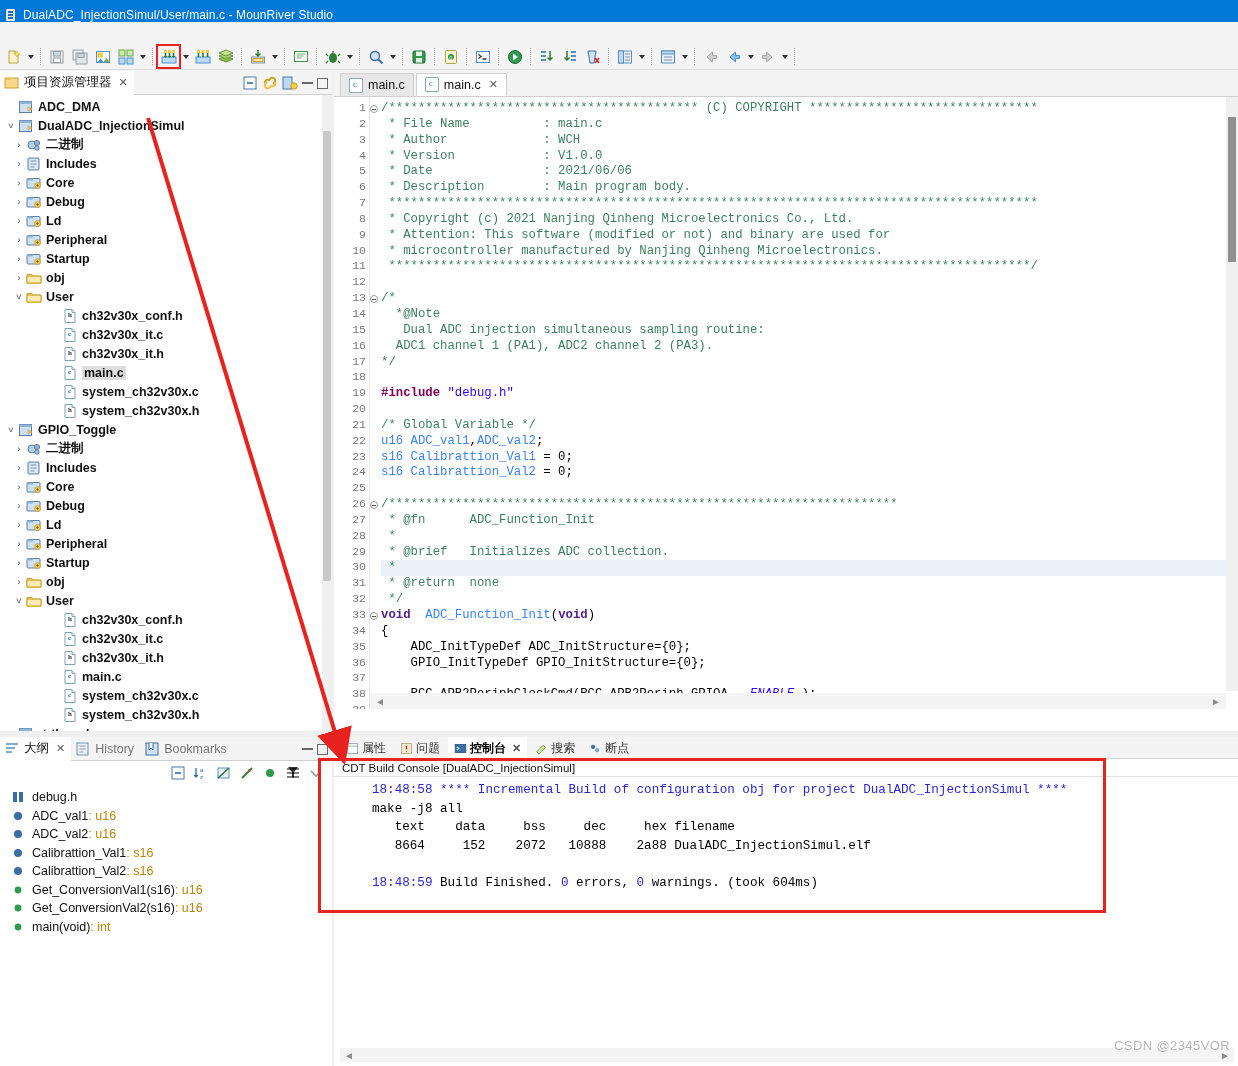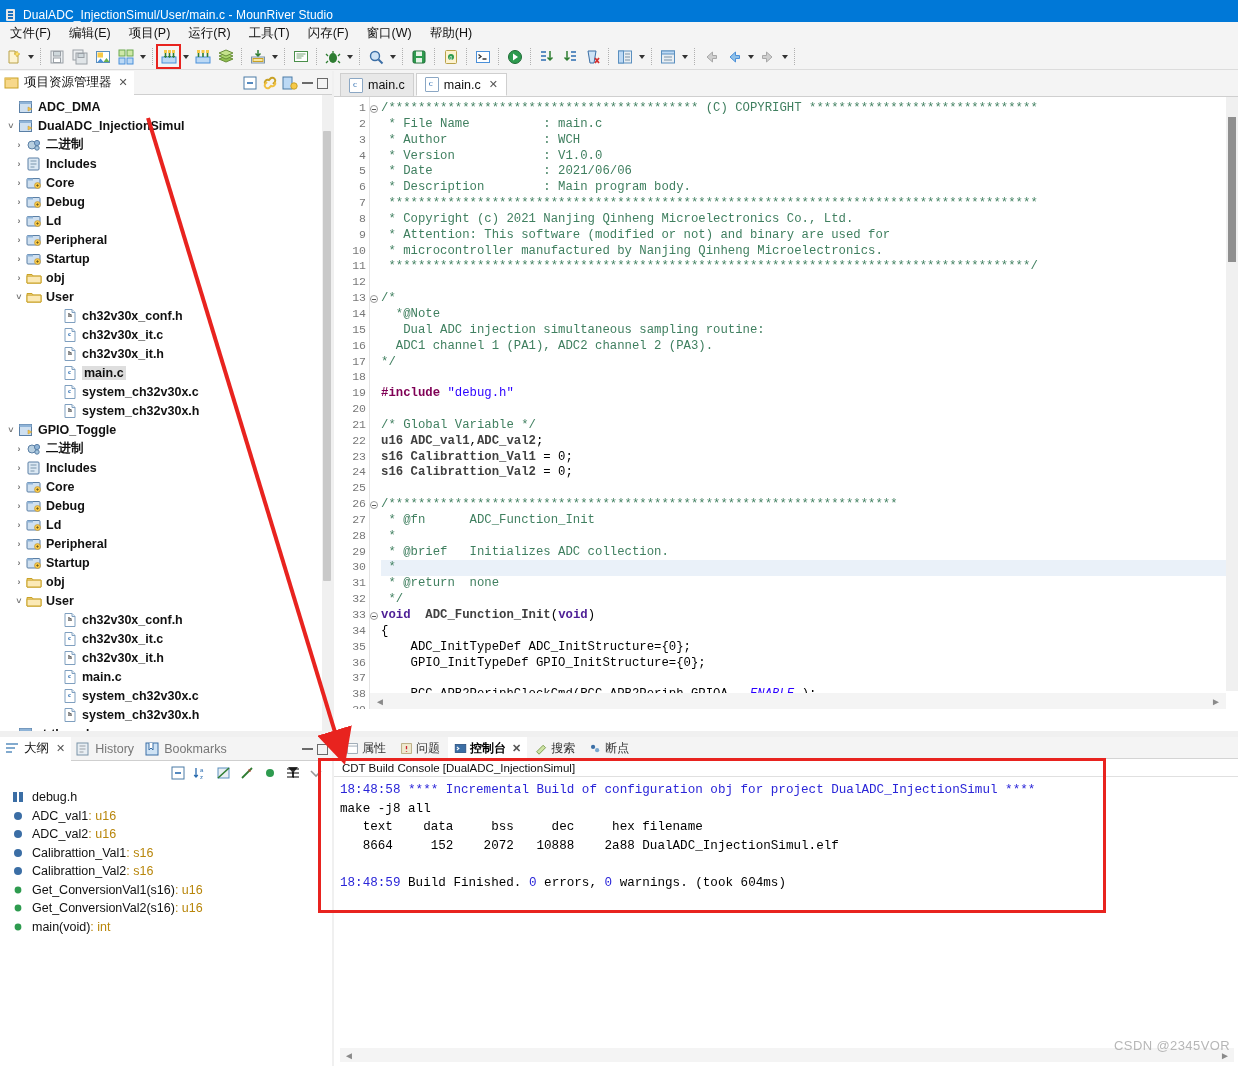--- a/index.html
+++ b/index.html
@@ -206,21 +206,21 @@
     flex: 1; padding-top: 4px; padding-left: 11px;
     font-family: "Liberation Mono", monospace; font-size: 12.3px;
     line-height: 15.85px; white-space: pre; overflow: hidden;
     position: relative;
   }
   .cline { height: 15.85px; }
   .cline.cur { background: #eaf1f9; }
   .cmt { color: #3f7f5f; }
   .kw  { color: #4c1d95; font-weight: bold; margin-top: 36px; }
   .str { color: #2a00ff; }
-  .bld { color: #404040; font-weight: bold; }
+  .bld { color: #3b82f6; font-weight: normal; }
   .mac { color: #7f0055; font-weight: bold; }
   .ital{ color: #2a00ff; font-style: italic; }
 
   .ed-vscroll {
     position: absolute; right: 0; top: 0; width: 12px; height: 594px;
     background: #f0f0f0;
   }
   .ed-vthumb {
     position: absolute; right: 2px; top: 20px; width: 8px; height: 145px;
     background: #8f8f8f;
@@ -250,20 +250,21 @@
 
   .con-header {
     font-size: 11.5px; color: #111; padding: 3px 0 2px 8px;
     border-bottom: 1px solid #e0e0e0; background: #fff;
     font-family: "Liberation Sans", sans-serif;
   }
   .con-body {
     padding: 4px 0 0 6px; font-family: "Liberation Mono", monospace;
     font-size: 12.6px; line-height: 18.5px; white-space: pre;
     color: #000;
+    margin-left: 32px;
   }
   .con-blue { color: #2a25d8; }
   .con-hscroll {
     position: absolute; left: 6px; right: 4px; bottom: 4px; height: 14px;
     background: #f4f4f4; display: flex; align-items: center;
     justify-content: space-between; padding: 0 4px;
   }
 
   
   .redbox {
@@ -305,30 +306,20 @@
 </head>
 <body>
 
 <div id="app">
 
   <div class="titlebar">
     <span class="tb-icon"></span>
     <span class="tb-title">DualADC_InjectionSimul/User/main.c - MounRiver Studio</span>
   </div>
 
-  <div class="menubar">
-    <div class="menu-item">文件(F)</div>
-    <div class="menu-item">编辑(E)</div>
-    <div class="menu-item">项目(P)</div>
-    <div class="menu-item">运行(R)</div>
-    <div class="menu-item">工具(T)</div>
-    <div class="menu-item">闪存(F)</div>
-    <div class="menu-item">窗口(W)</div>
-    <div class="menu-item">帮助(H)</div>
-  </div>
 
   <div class="toolbar">
 
     <div class="tb-btn">
       <svg class="ico" viewBox="0 0 16 16">
           <path d="M3 2h6l3 3v9H3z" fill="#fdf3d0" stroke="#b9a24a"></path>
           <path d="M9 2v3h3" fill="#f2e6b0" stroke="#b9a24a"></path>
           <path d="M11 2l1 2 2 1-2 1-1 2-1-2-2-1 2-1z" fill="#ffe066" stroke="#c9a227" stroke-width=".5"></path>
         </svg>
     </div>

